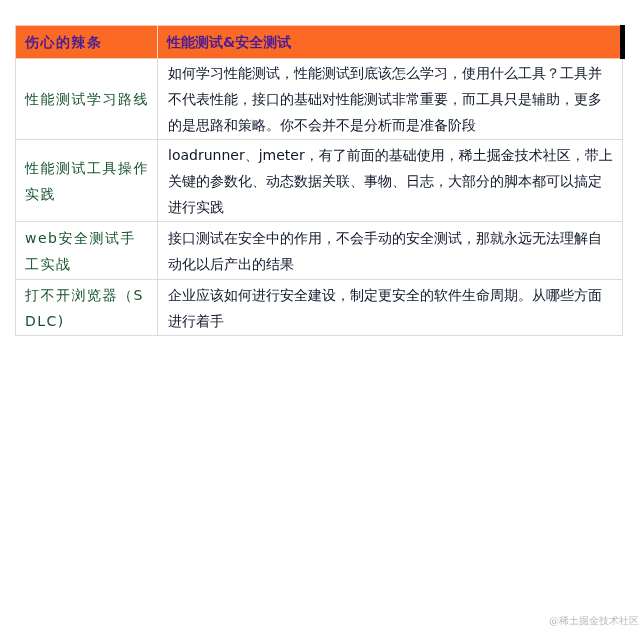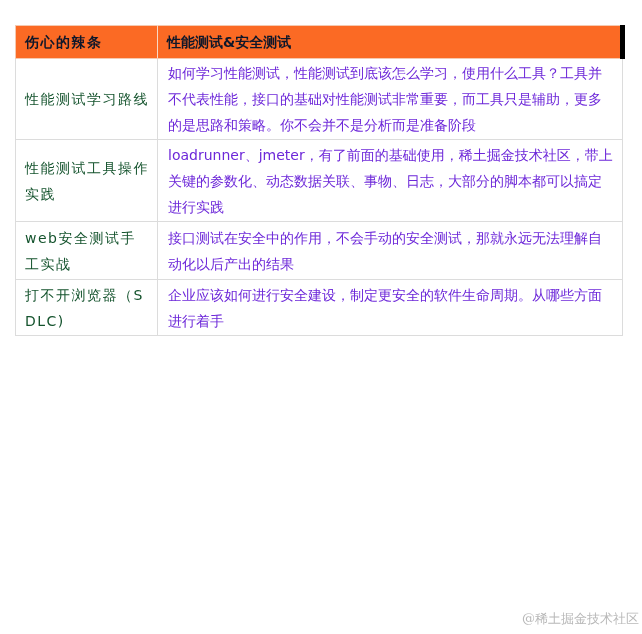--- a/index.html
+++ b/index.html
@@ -3,27 +3,27 @@
   <meta charset="utf-8">
   <style>
     html, body { margin: 0; padding: 0; background: #ffffff; }
     body { width: 642px; height: 634px; position: relative; overflow: hidden;
            font-family: "DejaVu Sans", "Liberation Sans", sans-serif; }
     .tbl { position: absolute; left: 15px; top: 25px; width: 607px;
            border-collapse: collapse; table-layout: fixed; }
     .tbl td, .tbl th { border: 1px solid #dcdcdc; vertical-align: middle;
            padding: 0 8px 0 9px; font-size: 14px; line-height: 26px; color: #333333;
            text-align: left; word-break: break-all; }
-    .tbl th { background: #fb6a24; color: #0f172a; font-weight: bold; height: 32px;
+    .tbl th { background: #fb6a24; color: #4c1d95; font-weight: bold; height: 32px;
               border-color: #f5c9b0; border-right: 1px solid #f9d8c4; }
     .tbl th.c2 { border-right: 5px solid #000000; }
     .c1 { width: 124px; letter-spacing: 1.5px; color: #444; }
     .tbl td.c1 { color: #14532d; }
-    .tbl td.c2 { color: #6d28d9; padding-left: 10px; }
-    .watermark { position: absolute; right: 3px; bottom: 6px; font-size: 13px;
+    .tbl td.c2 { color: #0f172a; padding-left: 10px; }
+    .watermark { position: absolute; right: 3px; bottom: 6px; font-size: 10px;
                  color: #b8b8b8; font-family: "DejaVu Serif", serif; }
   </style>
 </head>
 <body>
 
 <table class="tbl">
   <colgroup>
     <col style="width:142px">
     <col style="width:465px">
   </colgroup>

